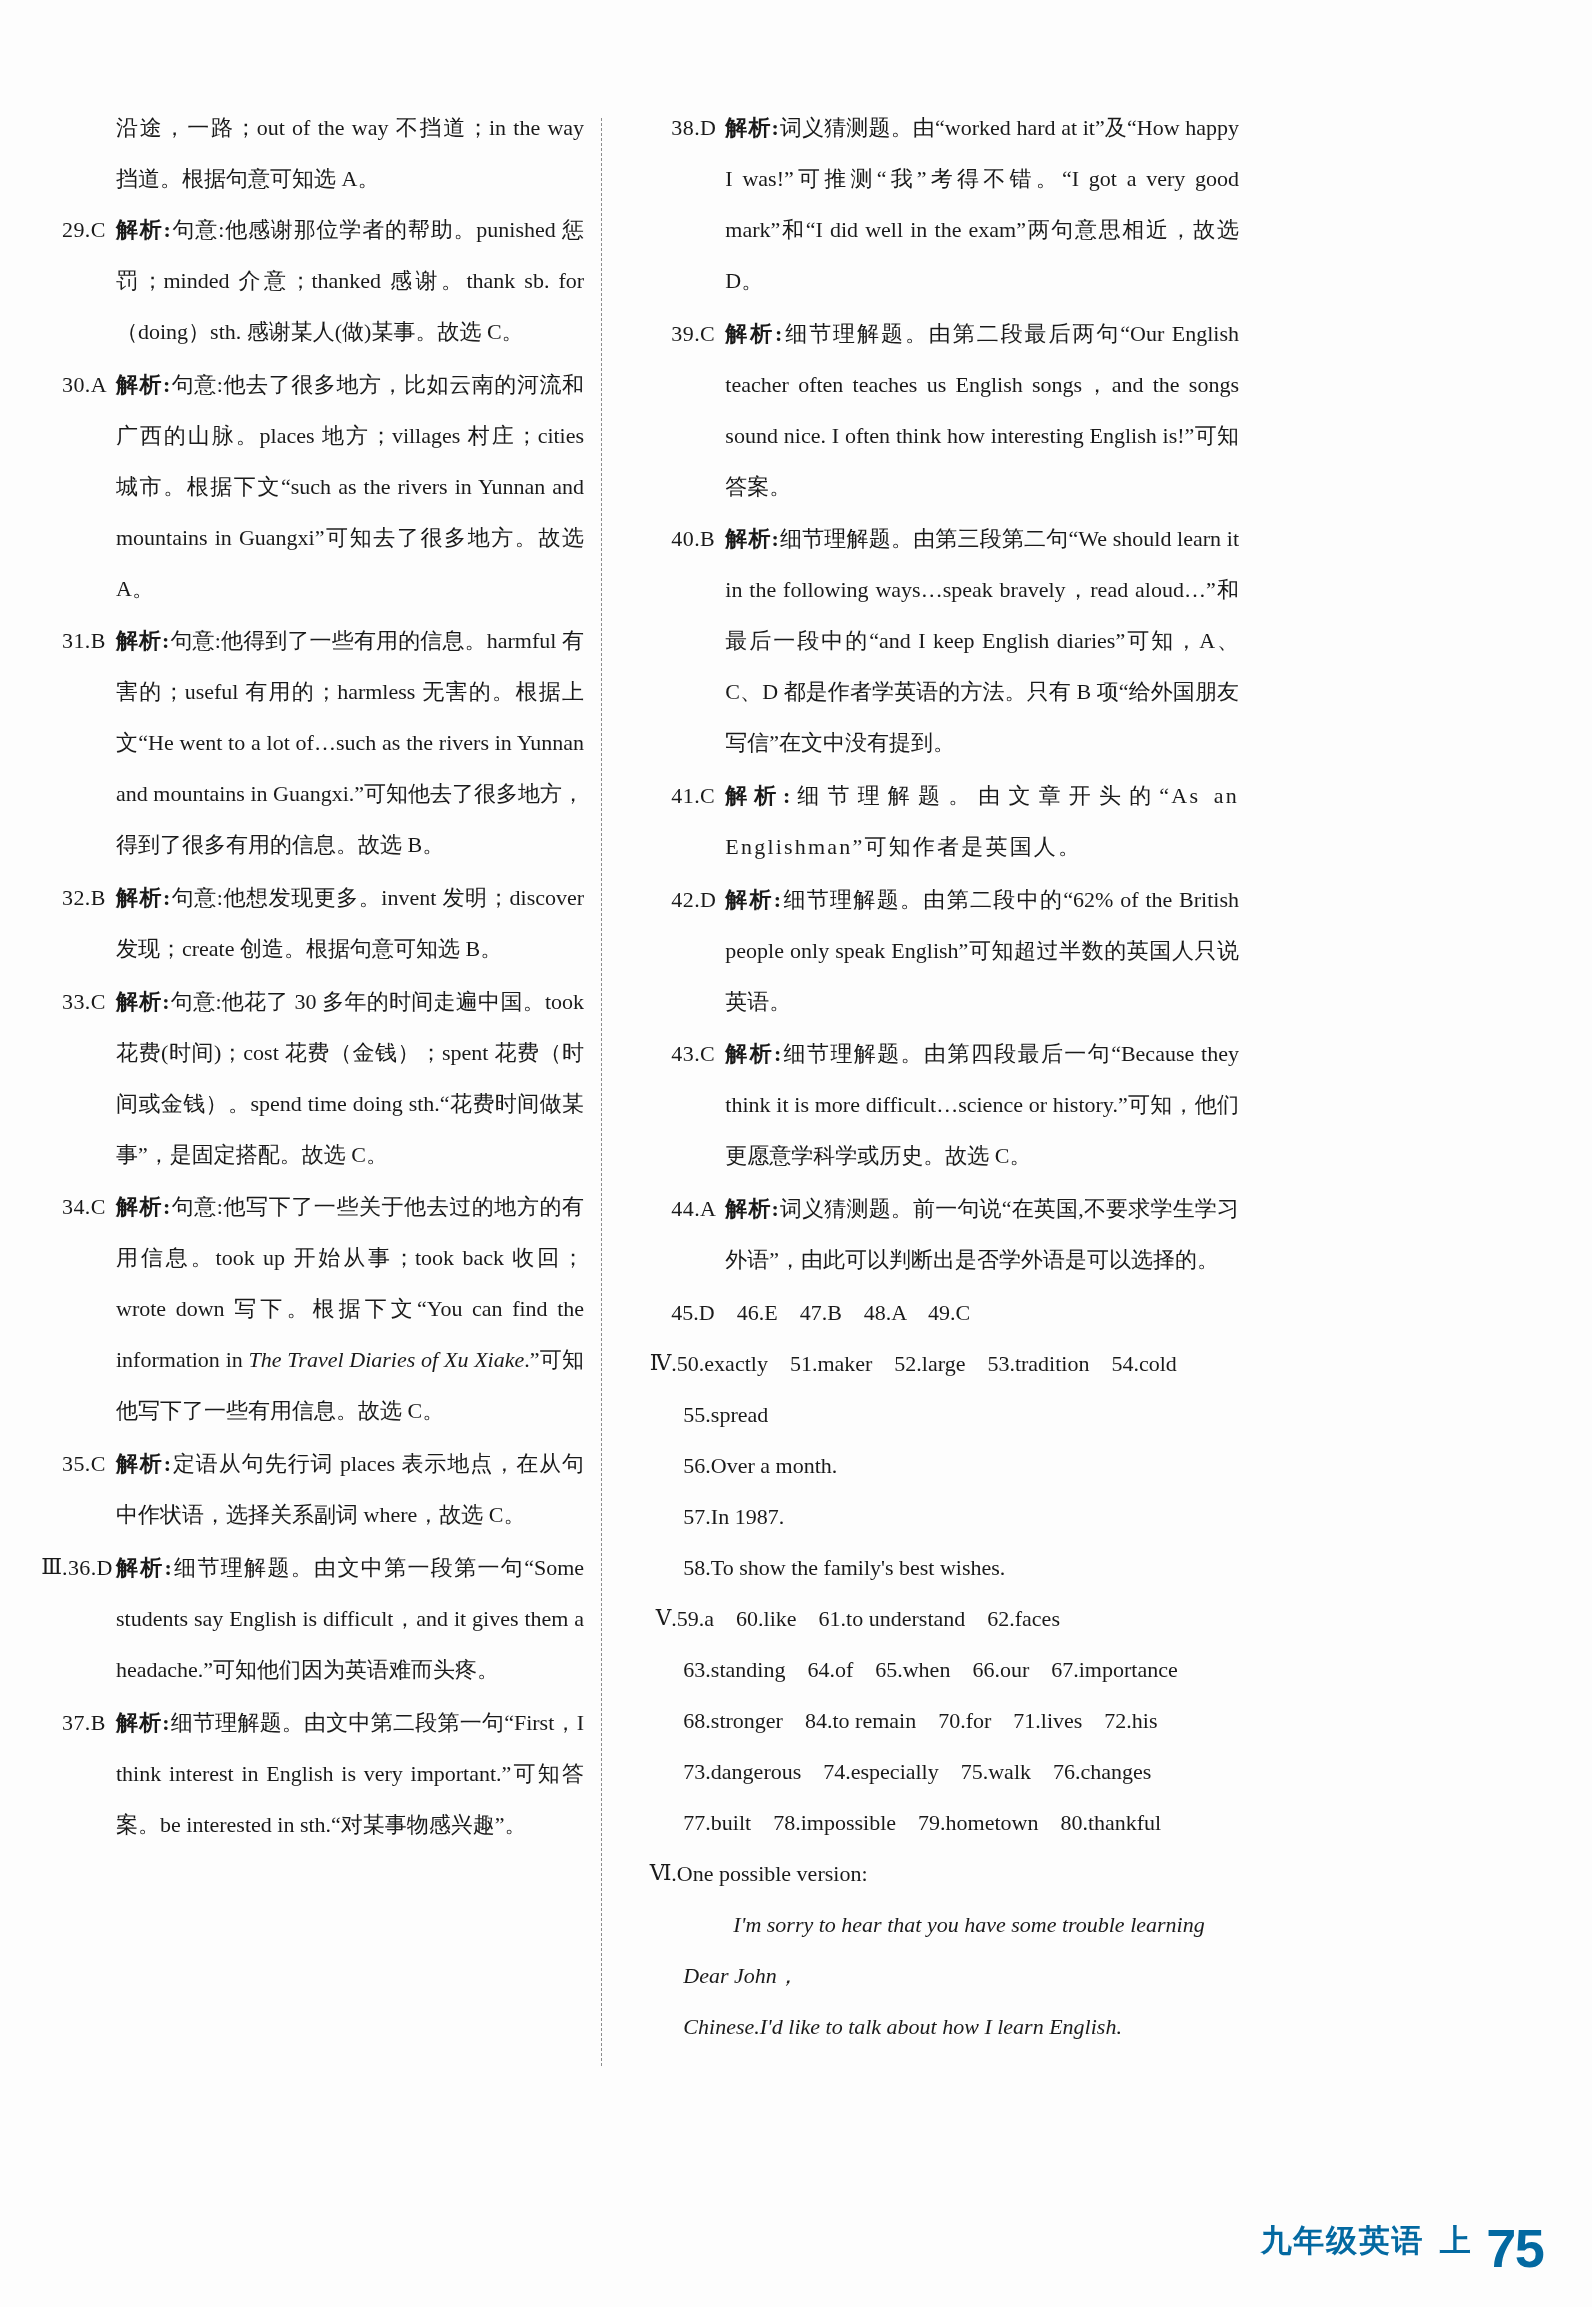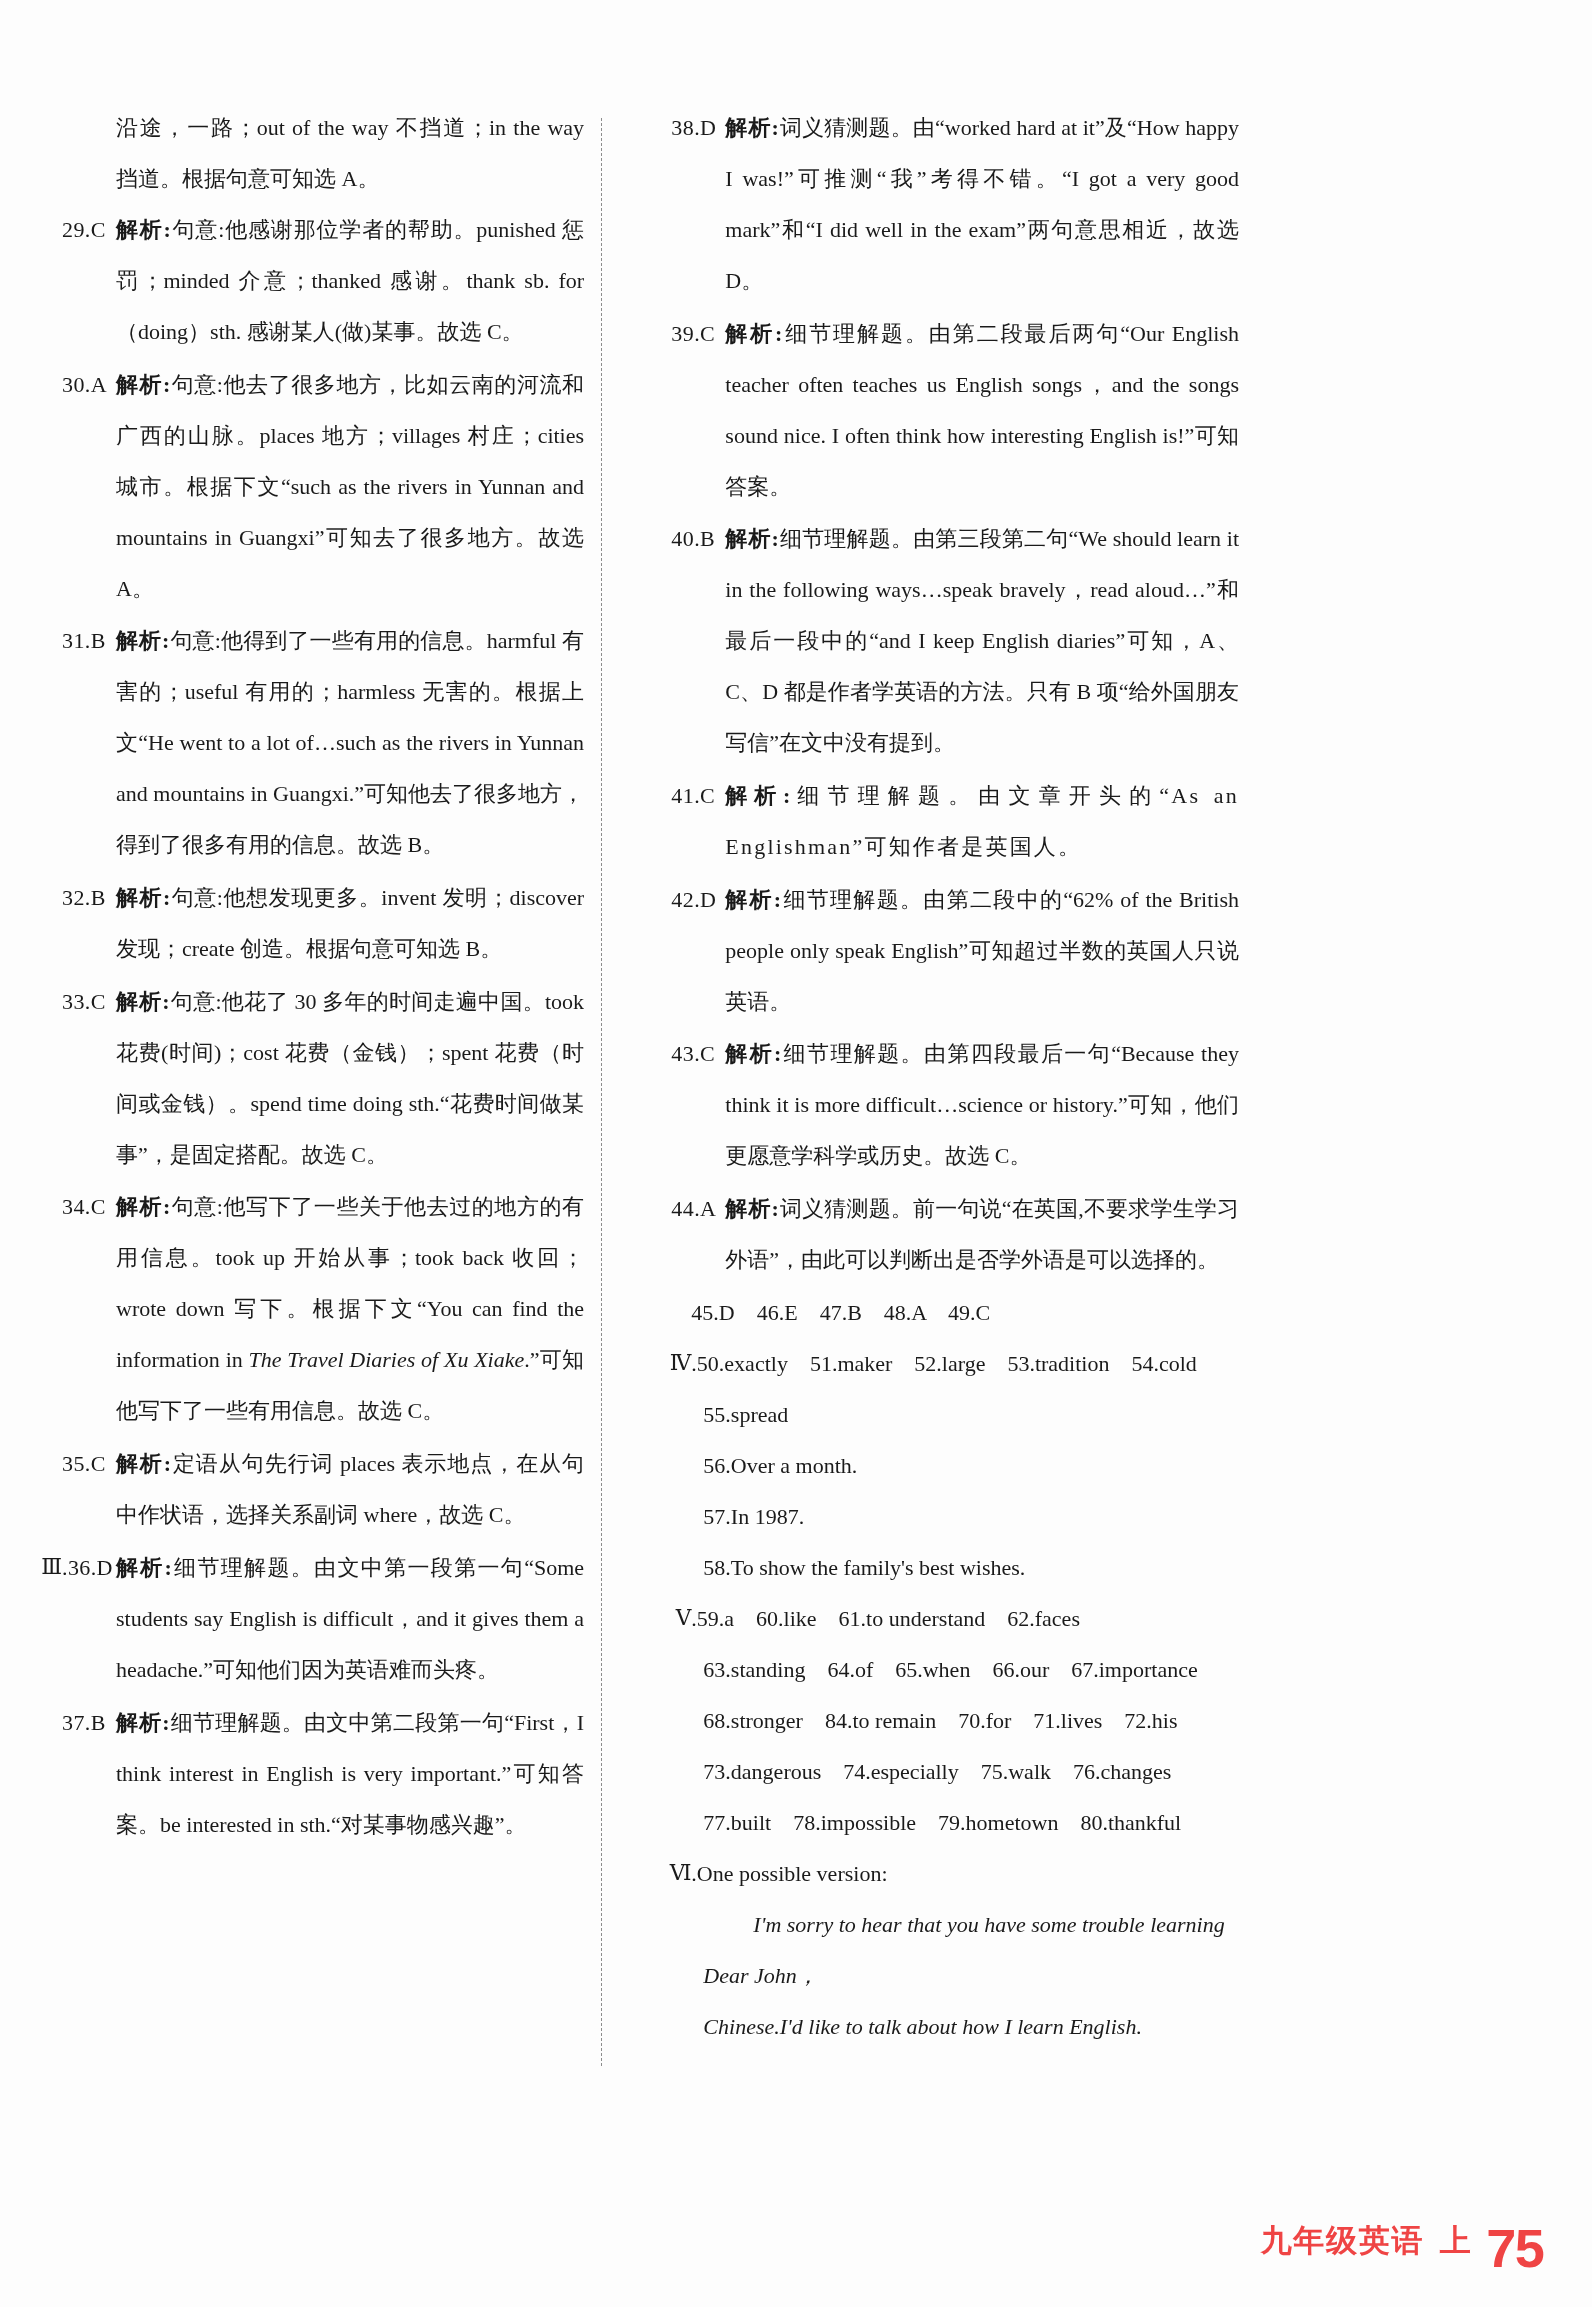--- a/index.html
+++ b/index.html
@@ -86,21 +86,20 @@
     text-align: justify;
   }
   em, .ital { font-style: italic; }
 
   
   .plainrow {
     display: flex;
     align-items: center;
     font-size: 22px;
     line-height: 51px;
-    margin-left: 20px;
   }
   .plainrow .items { flex: 1 1 auto; }
 
   
   .footer {
     position: absolute;
     right: 50px;
     bottom: 33px;
     display: flex;
     align-items: flex-end;
@@ -299,20 +298,20 @@
         <span class="items ital" style="padding-left:12px">Dear John，</span>
       </div>
       <div class="plainrow">
         <span class="roman empty">&nbsp;</span>
         <span class="items ital" style="padding-left:12px">Chinese.I'd like to talk about how I learn English.</span>
       </div>
 
     </div>
   </div>
 
-  <div class="footer" style="color: #ef4444;">
+  <div class="footer" style="color: #0369a1;">
     <span class="footer-title">九年级英语</span>
     <span class="footer-vol">上</span>
     <span class="footer-pageno">75</span>
   </div>
 
 </div>
 
 
 </body></html>

